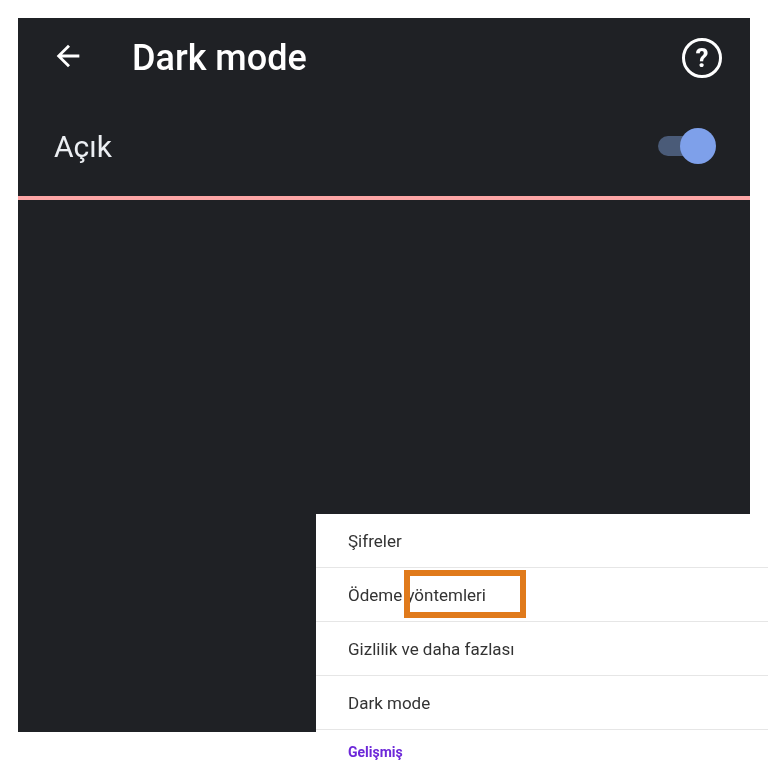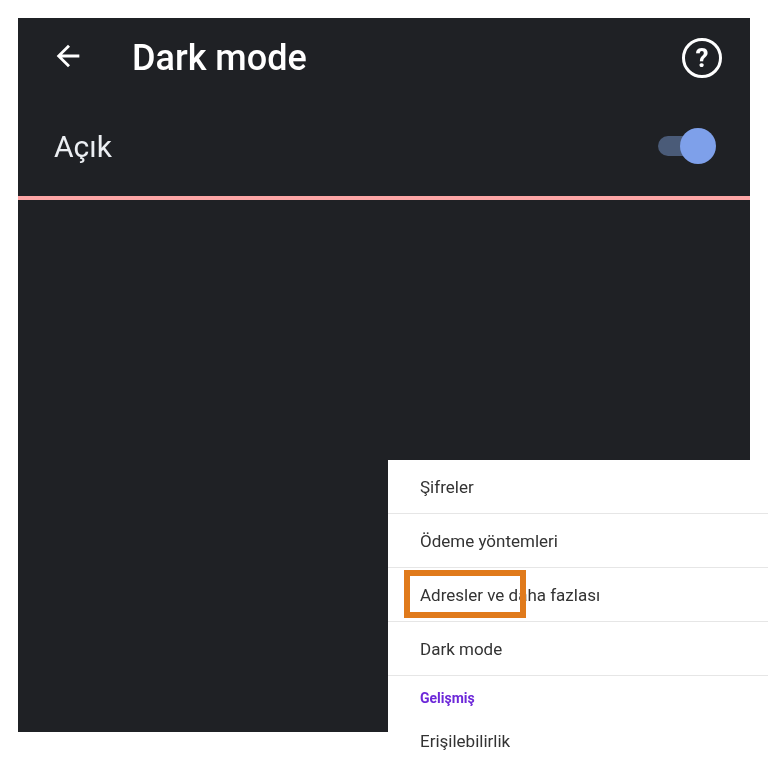--- a/index.html
+++ b/index.html
@@ -85,21 +85,21 @@
     width: 36px; height: 36px;
     border-radius: 50%;
     background: #7ea0ea;
   }
 
   
   .settings-menu {
     position: absolute;
     right: 0;
     bottom: 0;
-    width: 380px;
+    width: 452px;
     background: #ffffff;
     color: #222;
     box-shadow: none;
     border-radius: 11px;
   }
   .menu-item {
     position: relative;
     height: 54px;
     display: flex;
     align-items: center;
@@ -157,27 +157,24 @@
 
 <div class="settings-menu">
 
   <div class="menu-item">
     <span>Şifreler</span>
   </div>
   <div class="menu-item">
     <span>Ödeme yöntemleri</span>
   </div>
   <div class="menu-item">
-    <span>Adresler ve daha fazlası</span>
+    <span>Gizlilik ve daha fazlası</span>
   </div>
   <div class="menu-item" id="dark-mode-item">
     <span>Dark mode</span>
   </div>
 
   <div class="section-heading">Gelişmiş</div>
 
-  <div class="menu-item">
-    <span>Erişilebilirlik</span>
-  </div>
 
 </div>
 
 <div class="highlight-box" id="hl" style="left: 404px; top: 570px; width: 122px; height: 48px;"></div>
 
 </body></html>

